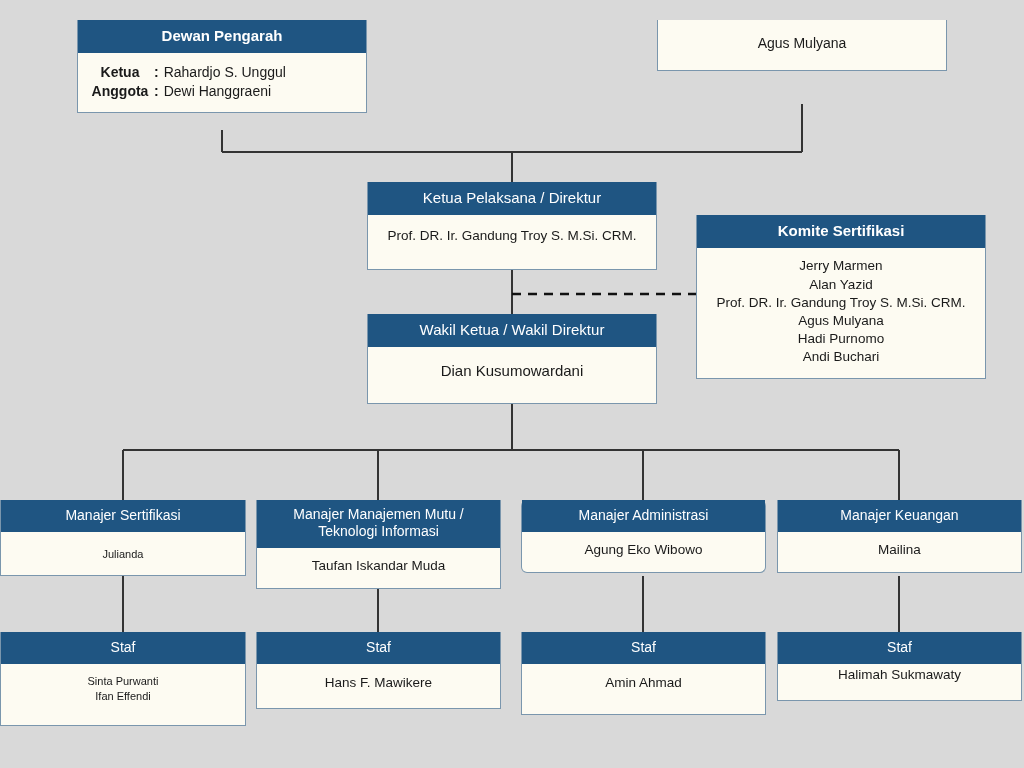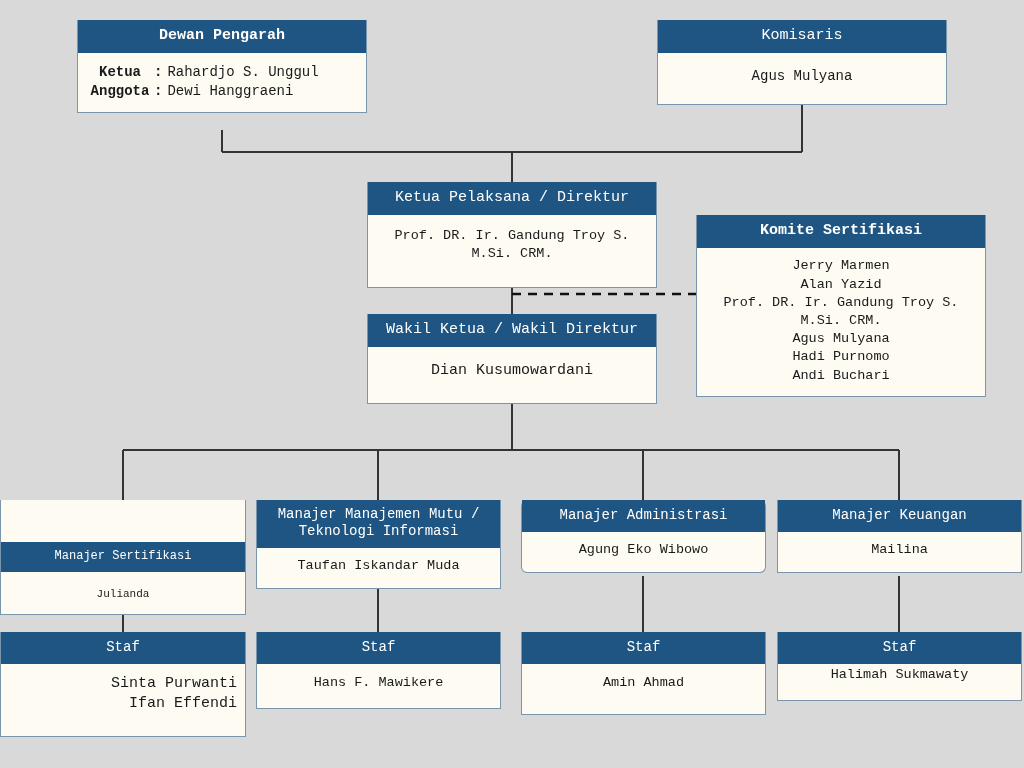--- a/index.html
+++ b/index.html
@@ -12,21 +12,20 @@
     height: 768px;
     background: #d9d9d9;
     font-family: "Liberation Sans", sans-serif;
     color: #1a1a1a;
     overflow: hidden;
   }
   #chart {
     position: relative;
     width: 940px;
     height: 768px;
-    font-family: Liberation Mono, monospace;
   }
 
   
   #lines {
     position: absolute;
     left: 0;
     top: 0;
     width: 1024px;
     height: 768px;
     pointer-events: none;
@@ -154,21 +153,20 @@
       </div>
       <div class="kv-row">
         <span class="kv-key">Anggota</span>
         <span class="kv-sep">:</span>
         <span class="kv-val">Dewi Hanggraeni</span>
       </div>
     </div>
   </div>
 
   <div class="node" id="n-komisaris">
-    <div class="hdr">Komisaris</div>
     <div class="body" style="padding-top:14px;padding-bottom:18px;">
       <span class="line">Agus Mulyana</span>
     </div>
   </div>
 
   <div class="node" id="n-direktur">
     <div class="hdr">Ketua Pelaksana / Direktur</div>
     <div class="body" style="padding-top:12px;padding-bottom:24px;font-size:13.5px;">
       <span class="line">Prof. DR. Ir. Gandung Troy S. M.Si. CRM.</span>
     </div>
@@ -187,21 +185,21 @@
   </div>
 
   <div class="node" id="n-wakil">
     <div class="hdr">Wakil Ketua / Wakil Direktur</div>
     <div class="body" style="padding-top:14px;padding-bottom:22px;font-size:15px;">
       <span class="line">Dian Kusumowardani</span>
     </div>
   </div>
 
   <div class="node" id="n-m1">
-    <div class="hdr" style="font-size:12px;margin-top:42px;">Manajer Sertifikasi</div>
+    <div class="hdr" style="font-size:14px;">Manajer Sertifikasi</div>
     <div class="body" style="padding-top:15px;padding-bottom:13px;font-size:11px;">
       <span class="line">Julianda</span>
     </div>
   </div>
 
   <div class="node" id="n-m2">
     <div class="hdr" style="font-size:14px;">
       <span class="line">Manajer Manajemen Mutu /</span>
       <span class="line">Teknologi Informasi</span>
     </div>
@@ -219,21 +217,21 @@
 
   <div class="node" id="n-m4">
     <div class="hdr" style="font-size:14px;">Manajer Keuangan</div>
     <div class="body" style="padding-top:9px;padding-bottom:13px;font-size:13.5px;">
       <span class="line">Mailina</span>
     </div>
   </div>
 
   <div class="node" id="n-s1">
     <div class="hdr" style="font-size:14px;">Staf</div>
-    <div class="body" style="padding-top:10px;padding-bottom:22px;font-size:15px;text-align:right;">
+    <div class="body" style="padding-top:10px;padding-bottom:22px;font-size:11px;">
       <span class="line">Sinta Purwanti</span>
       <span class="line">Ifan Effendi</span>
     </div>
   </div>
 
   <div class="node" id="n-s2">
     <div class="hdr" style="font-size:14px;">Staf</div>
     <div class="body" style="padding-top:10px;padding-bottom:16px;font-size:13.5px;">
       <span class="line">Hans F. Mawikere</span>
     </div>

